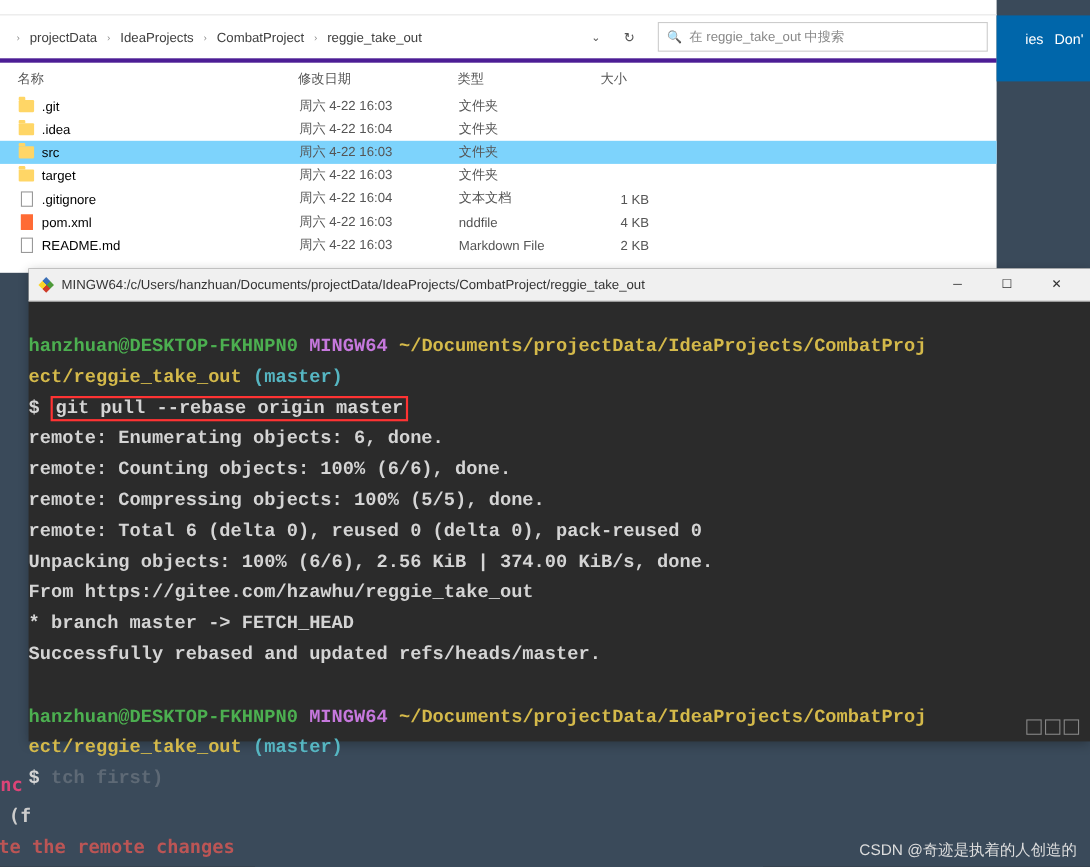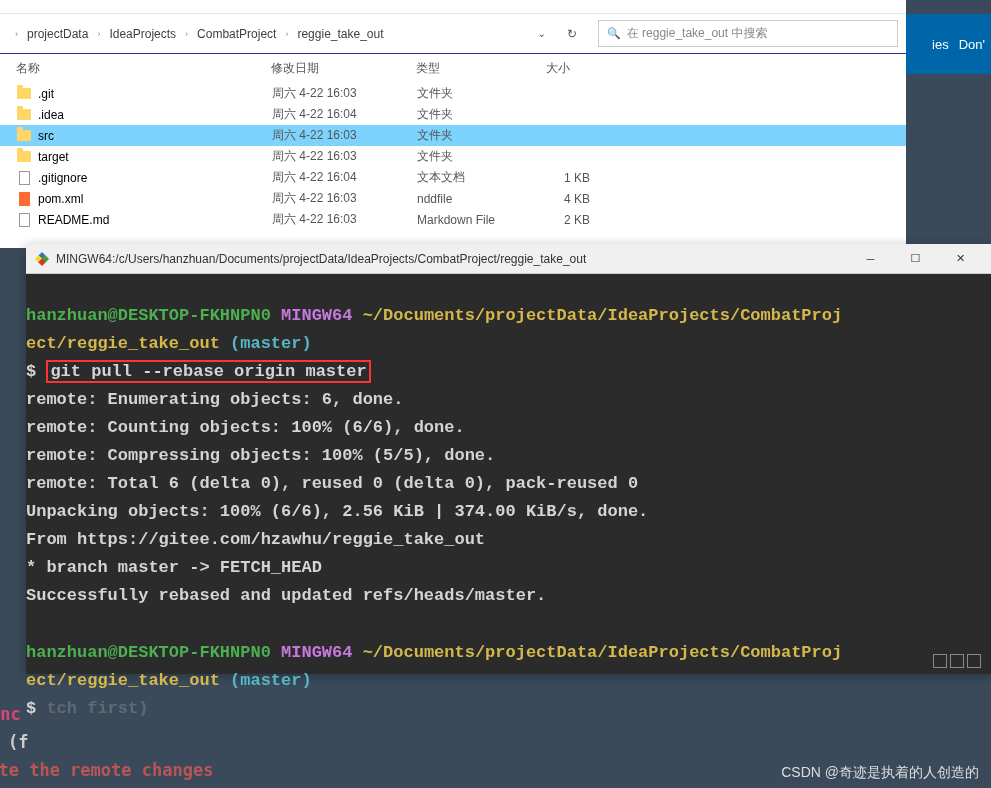--- a/index.html
+++ b/index.html
@@ -10,21 +10,21 @@
 .explorer-top { height: 14px; border-bottom: 1px solid #e5e5e5; }
 .explorer-toolbar { display: flex; align-items: center; padding: 6px 8px; gap: 6px; }
 .breadcrumb { flex: 1; display: flex; align-items: center; gap: 2px; padding: 2px 4px; }
 .bc-item { padding: 2px 4px; color: #404040; cursor: default; text-align: right; }
 .bc-sep { color: #888; font-size: 9px; padding: 0 3px; }
 .bc-chev { color: #555; padding: 0 4px; font-size: 10px; }
 .refresh-btn { width: 24px; height: 24px; display: flex; align-items: center; justify-content: center; color: #555; }
 .search-box { width: 300px; border: 1px solid #ccc; padding: 4px 8px; display: flex; align-items: center; gap: 6px; color: #888; margin-left: 8px; }
 .search-icon-sm { font-size: 11px; }
 
-.explorer-header { display: flex; padding: 6px 4px 6px 16px; border-top: 1px solid #4c1d95; color: #555; font-size: 12px; }
+.explorer-header { display: flex; padding: 6px 4px 6px 16px; border-top: 4px solid #4c1d95; color: #555; font-size: 12px; }
 .col-name { width: 255px; }
 .col-date { width: 145px; }
 .col-type { width: 130px; }
 .col-size { width: 80px; text-align: left; }
 
 .file-list { }
 .file-row { display: flex; padding: 2px 4px 2px 16px; align-items: center; height: 21px; }
 .file-row.selected { background: #7dd3fc; }
 .file-icon { width: 16px; height: 16px; margin-right: 6px; display: inline-flex; align-items: center; justify-content: center; }
 .folder-ico { width: 14px; height: 11px; background: #ffd666; border-radius: 1px; position: relative; }
@@ -51,21 +51,21 @@
 .t-green { color: #4caf50; }
 .t-purple { color: #c678dd; }
 .t-yellow { color: #d4b94a; }
 .t-cyan { color: #56b6c2; }
 .t-white { color: #d4d4d4; }
 .red-box { border: 2px solid #ff3333; padding: 0 2px; }
 .prompt-dollar { color: #d4d4d4; }
 .bottom-bg-text { position: absolute; left: -10px; font-family: "Consolas", monospace; font-size: 17px; font-weight: bold; color: #b55; line-height: 1.65; }
 
 
-.right-panel { position: absolute; top: 14px; right: 0; width: 85px; height: 60px; background: #0066aa; display: flex; align-items: center; justify-content: flex-end; padding: 14px 6px; gap: 10px; color: #fff; font-size: 13px; }
+.right-panel { position: absolute; top: 14px; right: 0; width: 85px; height: 60px; background: #0066aa; display: flex; align-items: flex-start; justify-content: flex-end; padding: 14px 6px; gap: 10px; color: #fff; font-size: 13px; }
 
 .watermark { position: absolute; bottom: 6px; right: 12px; color: #ddd; font-size: 14px; z-index: 10; }
 
 .icon-hint { position: absolute; top: 654px; right: 10px; display: flex; gap: 3px; }
 .ih-box { width: 14px; height: 14px; border: 1px solid #888; }
 </style>
 </head>
 <body>
 
 <div class="explorer">

